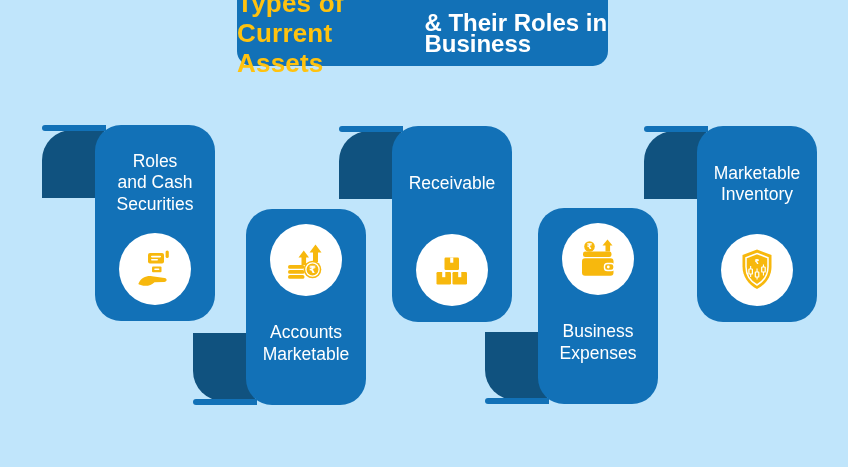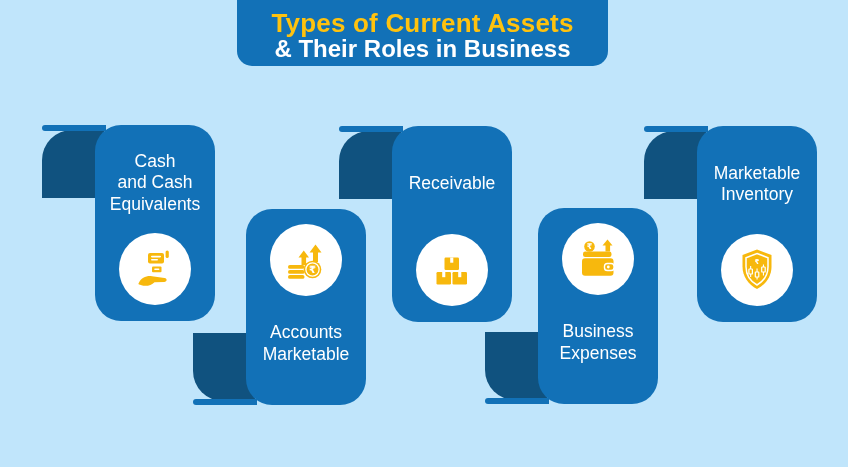--- a/index.html
+++ b/index.html
@@ -13,21 +13,21 @@
   }
   *{box-sizing:border-box;margin:0;padding:0;}
   body{font-family:"Liberation Sans","DejaVu Sans",sans-serif;background:#fff;}
   .stage{position:relative;width:848px;height:467px;background:var(--page-bg);overflow:hidden;}
 
   
   .banner{
     position:absolute;left:237px;top:0;width:371px;height:66px;
     background:var(--banner-blue);
     border-radius:0 0 15px 15px;
-    display:flex;flex-direction:column;align-items:center;justify-content:center;
+    display:flex;flex-direction:row;align-items:center;justify-content:center;
     padding-top:0;
   }
   .banner-title{
     color:var(--title-yellow);font-size:26px;font-weight:bold;letter-spacing:.2px;line-height:30px;
   }
   .banner-subtitle{
     color:var(--text-white);font-size:24px;font-weight:bold;line-height:21px;
   }
 
   
@@ -78,23 +78,23 @@
   <header class="banner">
     <div class="banner-title">Types of Current Assets</div>
     <div class="banner-subtitle">&amp; Their Roles in Business</div>
   </header>
 
   <div class="ribbon fold-top r1">
     <div class="fold"></div>
     <div class="curl"></div>
     <div class="panel">
       <div class="label">
-        <span>Cash</span>
+        <span>Roles</span>
         <span>and Cash</span>
-        <span>Equivalents</span>
+        <span>Securities</span>
       </div>
       <div class="icon-circle">
         <svg viewBox="0 0 48 48">
           <g fill="#f7b80d">
             <rect x="17" y="8" width="16" height="10.5" rx="2"></rect>
             <rect x="34.6" y="5.5" width="3.2" height="7.5" rx="1.6"></rect>
             <rect x="21" y="21.5" width="9.5" height="5.8" rx="1"></rect>
             <path d="M7.5 38.5 C10 32.5 16 30.4 21 31.2 L33.5 33 C36.5 33.5 36.3 36.8 33.2 36.9 L23.5 37.2 C20.5 40.6 14.5 41.6 10.5 40.2 C8.4 39.5 7 39.4 7.5 38.5 Z"></path>
           </g>
           <g fill="#ffffff">

